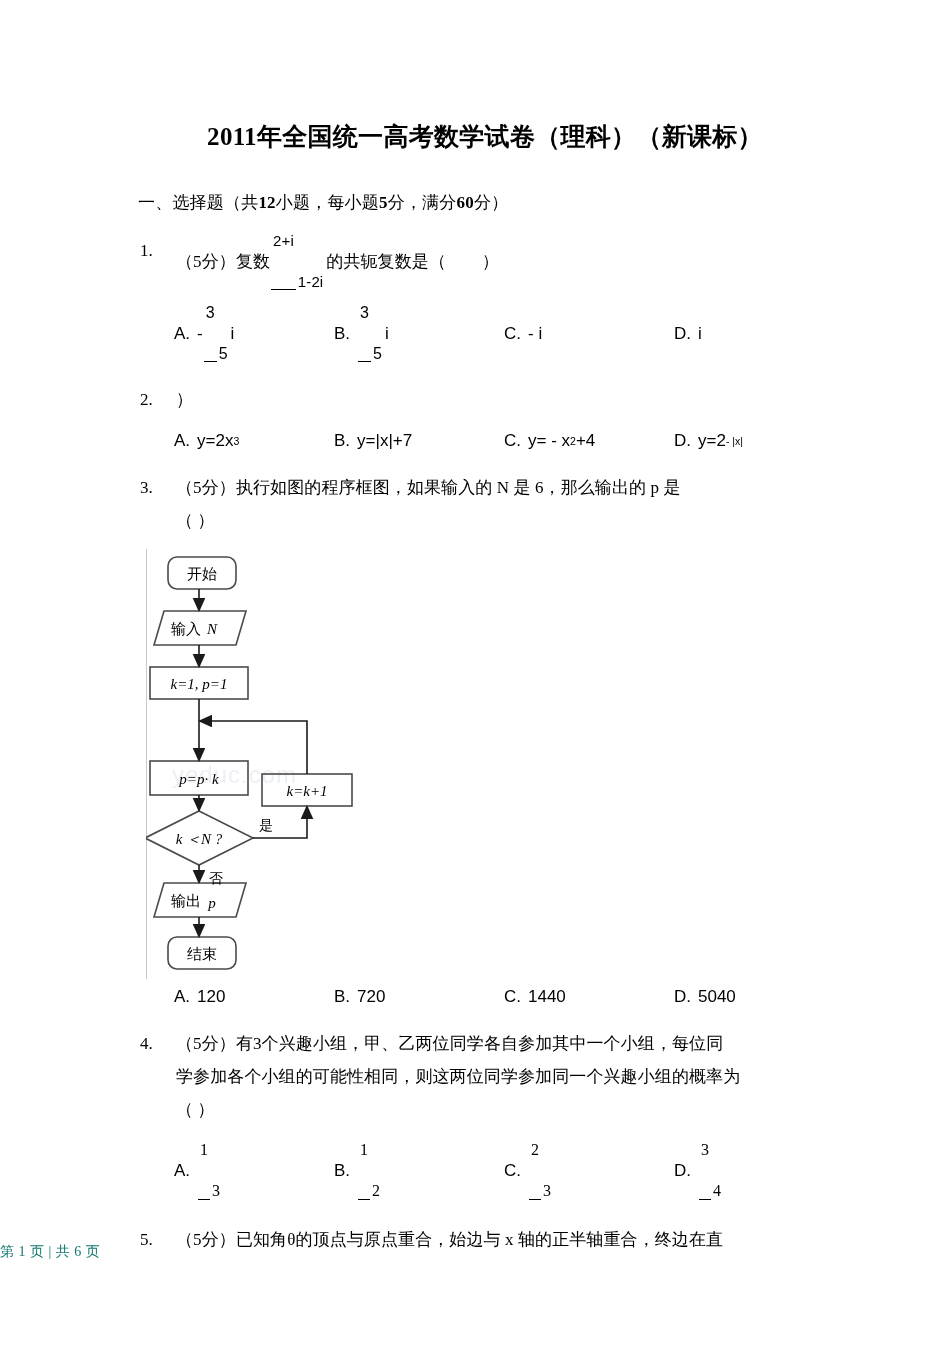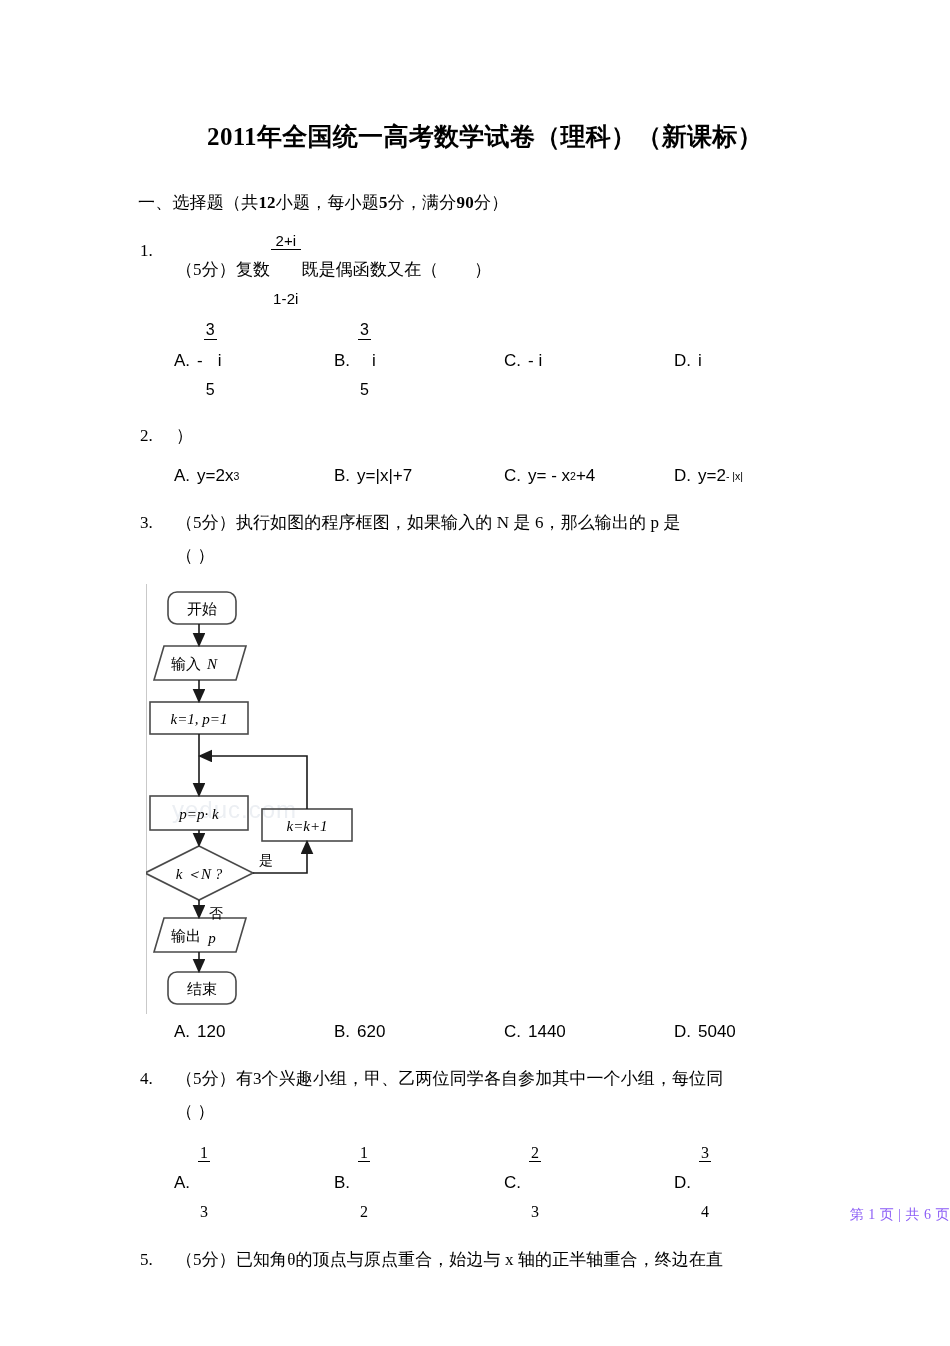--- a/index.html
+++ b/index.html
@@ -79,21 +79,20 @@
   }
   .opt-label { margin-right: 7px; }
   .o1 { width: 160px; }
   .o2 { width: 170px; }
   .o3 { width: 170px; }
   .o4 { width: auto; }
 
   
   .frac {
     display: inline-flex;
-    flex-direction: column;
     vertical-align: middle;
     text-align: center;
     font-size: 15px;
     line-height: 1.08;
     margin: 0 1px;
     position: relative;
     top: -1px;
   }
   .frac .num { padding: 0 2px; border-bottom: 1.4px solid #000; }
   .frac .den { padding: 0 2px; margin-top: 41px; }
@@ -135,48 +134,48 @@
     font-size: 24px;
     color: #eceff3;
     font-family: "Liberation Sans", "DejaVu Sans", sans-serif;
     letter-spacing: 1px;
     user-select: none;
   }
 
   
   .footer {
     position: absolute;
-    left: 0; top: 1206px;
+    left: 0; top: 1243px;
     width: 950px;
-    text-align: right;
+    text-align: left;
     font-size: 14px;
-    color: #8b5cf6;
+    color: #0f766e;
     letter-spacing: 0.5px;
   }
 </style>
 </head>
 <body>
 
 <div class="page">
 
   <div class="content">
 
     <div class="doc-title">2011年全国统一高考数学试卷（理科）（新课标）</div>
 
     <div class="section-head">
-      <span>一、选择题（共</span><b>12</b><span>小题，每小题</span><b>5</b><span>分，满分</span><b>90</b><span>分）</span>
+      <span>一、选择题（共</span><b>12</b><span>小题，每小题</span><b>5</b><span>分，满分</span><b>60</b><span>分）</span>
     </div>
 
     <div class="question">
       <span class="q-num">1.</span>
       <span class="q-body">
         <span>（5分）复数</span><span class="frac">
             <span class="num sans">2+i</span>
             <span class="den sans">1-2i</span>
-          </span><span>既是偶函数又在（</span><span style="display:inline-block;width:36px"></span><span>）</span>
+          </span><span>的共轭复数是（</span><span style="display:inline-block;width:36px"></span><span>）</span>
       </span>
     </div>
     <div class="options">
       <span class="opt o1">
         <span class="opt-label sans">A.</span>
         <span class="sans">-</span>
           <span class="frac frac-sm sans">
             <span class="num">3</span>
             <span class="den">5</span>
           </span>
@@ -294,36 +293,37 @@
       </svg>
     </div>
 
     <div class="options" style="margin-top:8px">
       <span class="opt o1">
         <span class="opt-label sans">A.</span>
         <span class="sans">120</span>
       </span>
       <span class="opt o2">
         <span class="opt-label sans">B.</span>
-        <span class="sans">620</span>
+        <span class="sans">720</span>
       </span>
       <span class="opt o3">
         <span class="opt-label sans">C.</span>
         <span class="sans">1440</span>
       </span>
       <span class="opt o4">
         <span class="opt-label sans">D.</span>
         <span class="sans">5040</span>
       </span>
     </div>
 
     <div class="question">
       <span class="q-num">4.</span>
       <span class="q-body">
         <span class="q-line">（5分）有3个兴趣小组，甲、乙两位同学各自参加其中一个小组，每位同</span>
+        <span class="q-line">学参加各个小组的可能性相同，则这两位同学参加同一个兴趣小组的概率为</span>
         <span class="q-line">（    ）</span>
       </span>
     </div>
     <div class="options" style="margin-top:16px">
       <span class="opt o1">
         <span class="opt-label sans">A.</span>
         <span class="frac frac-sm">
             <span class="num">1</span>
             <span class="den">3</span>
           </span>

